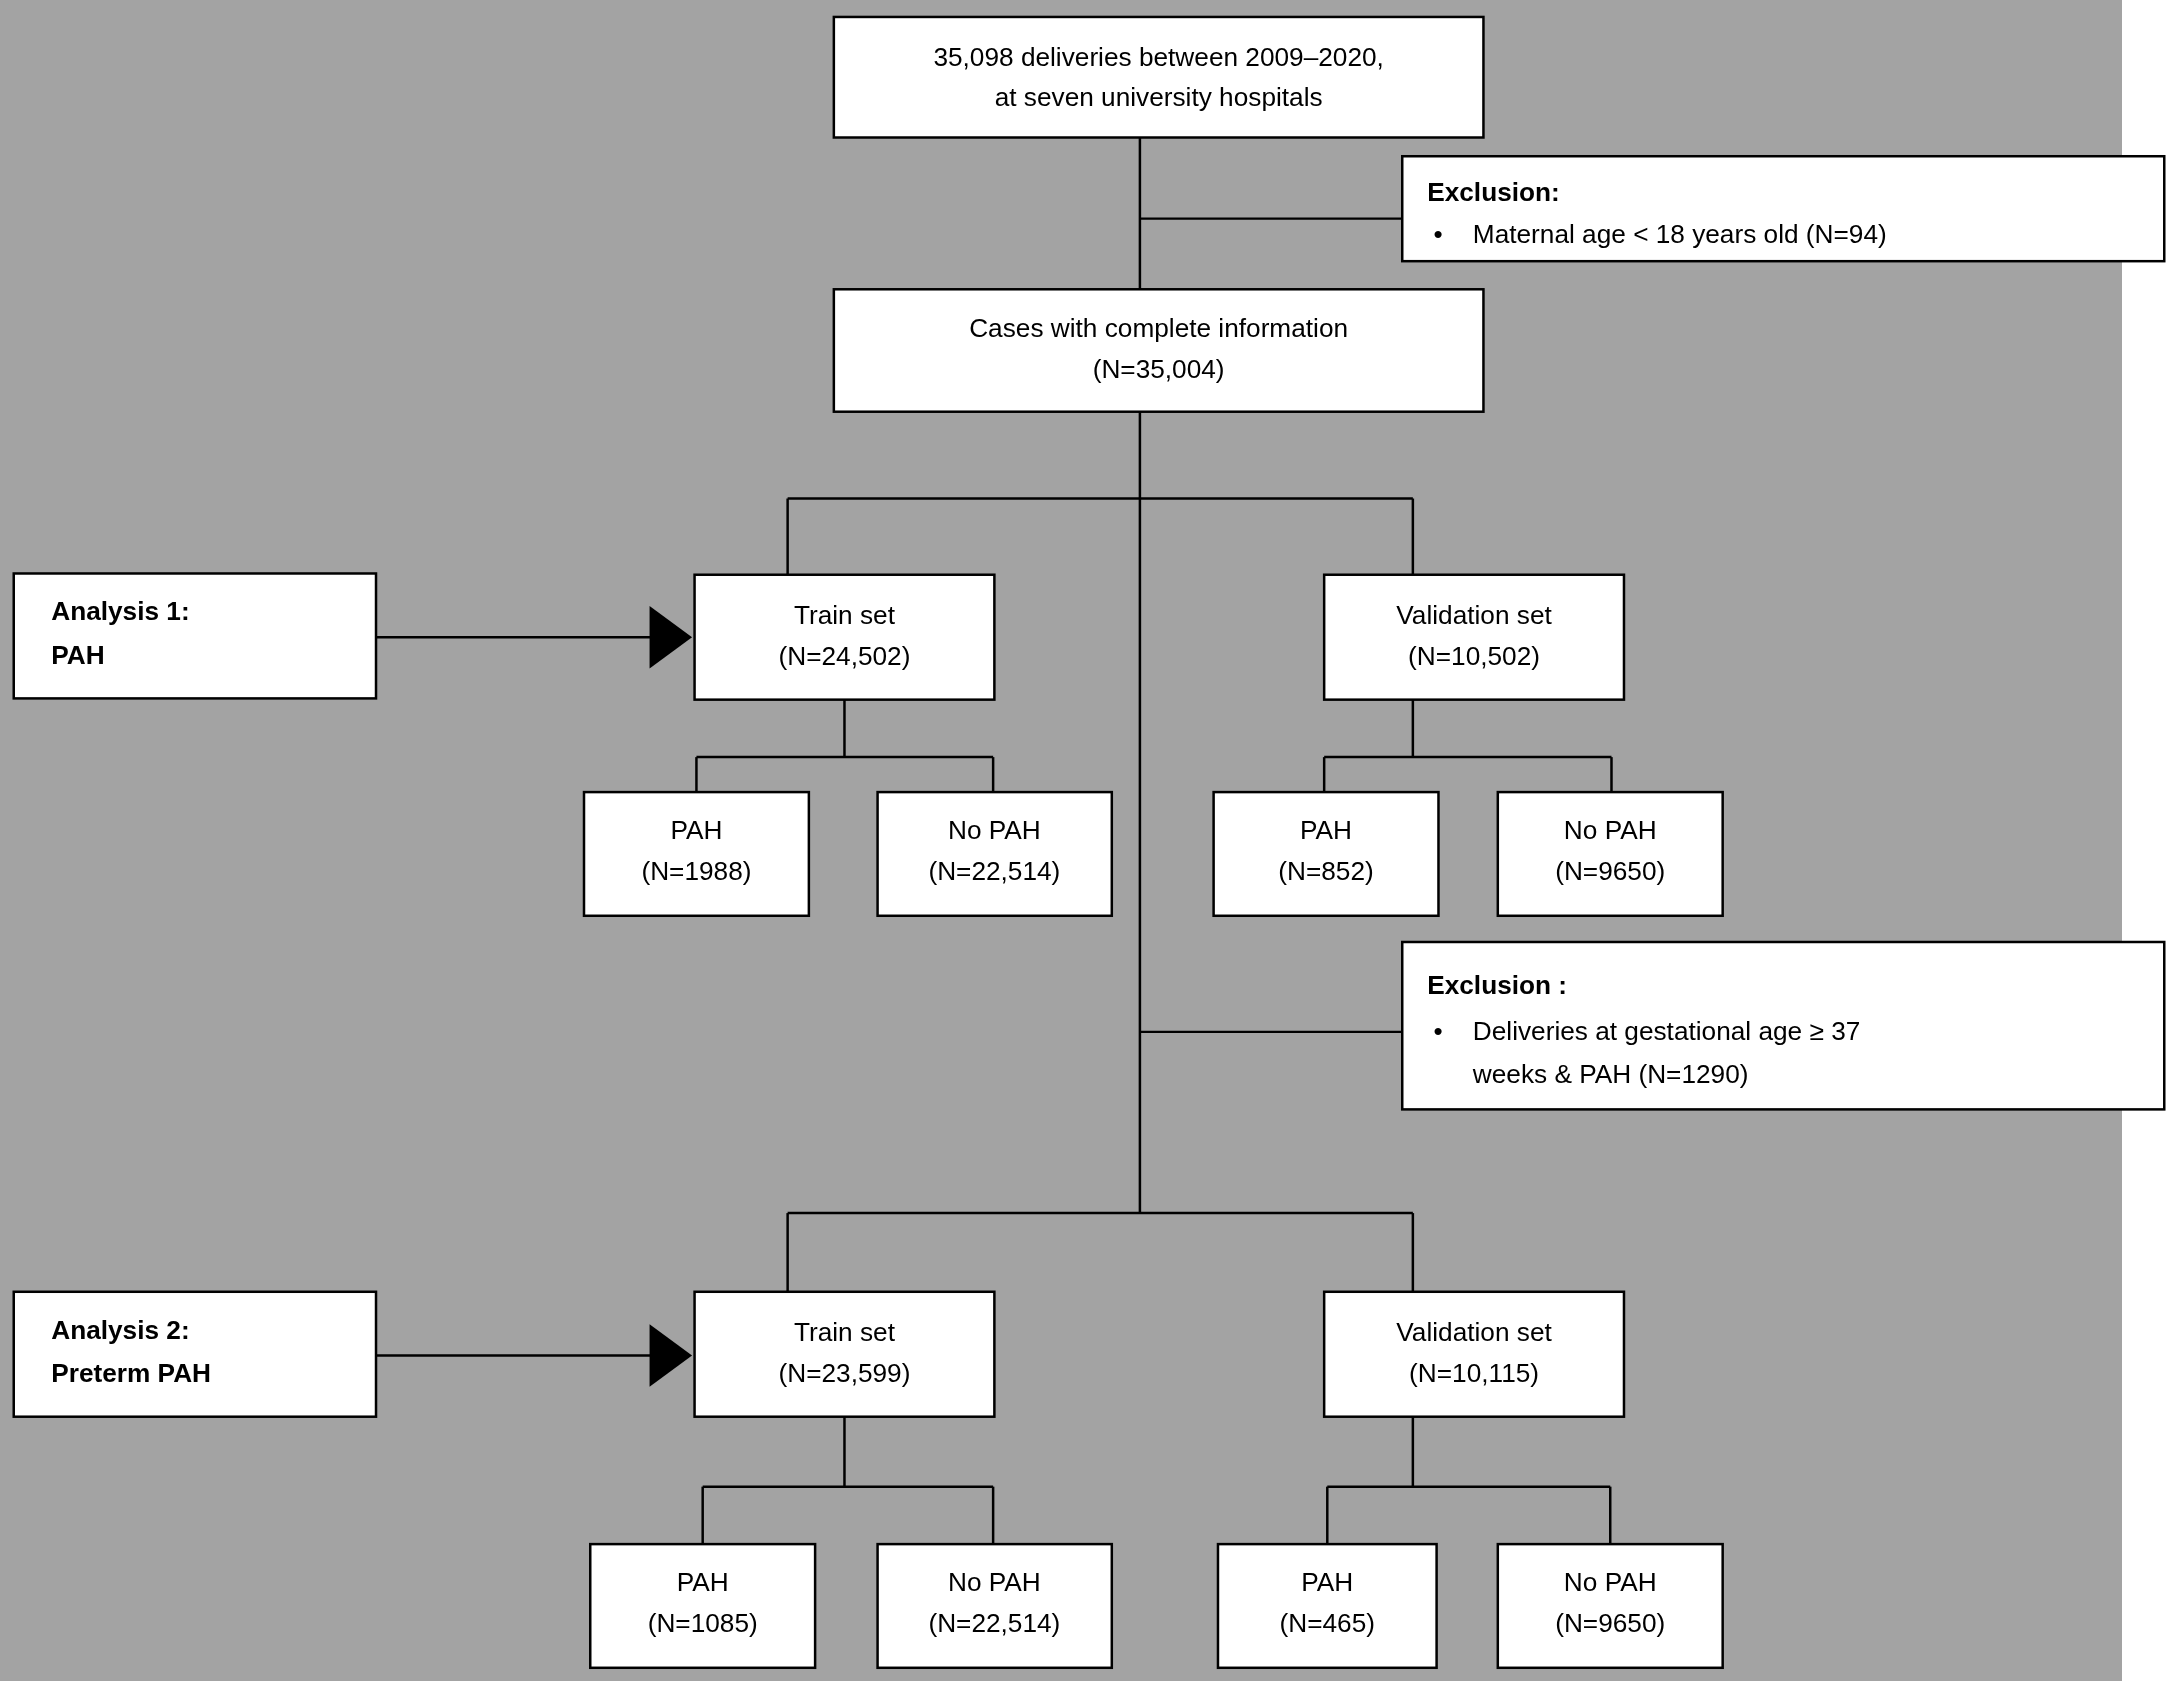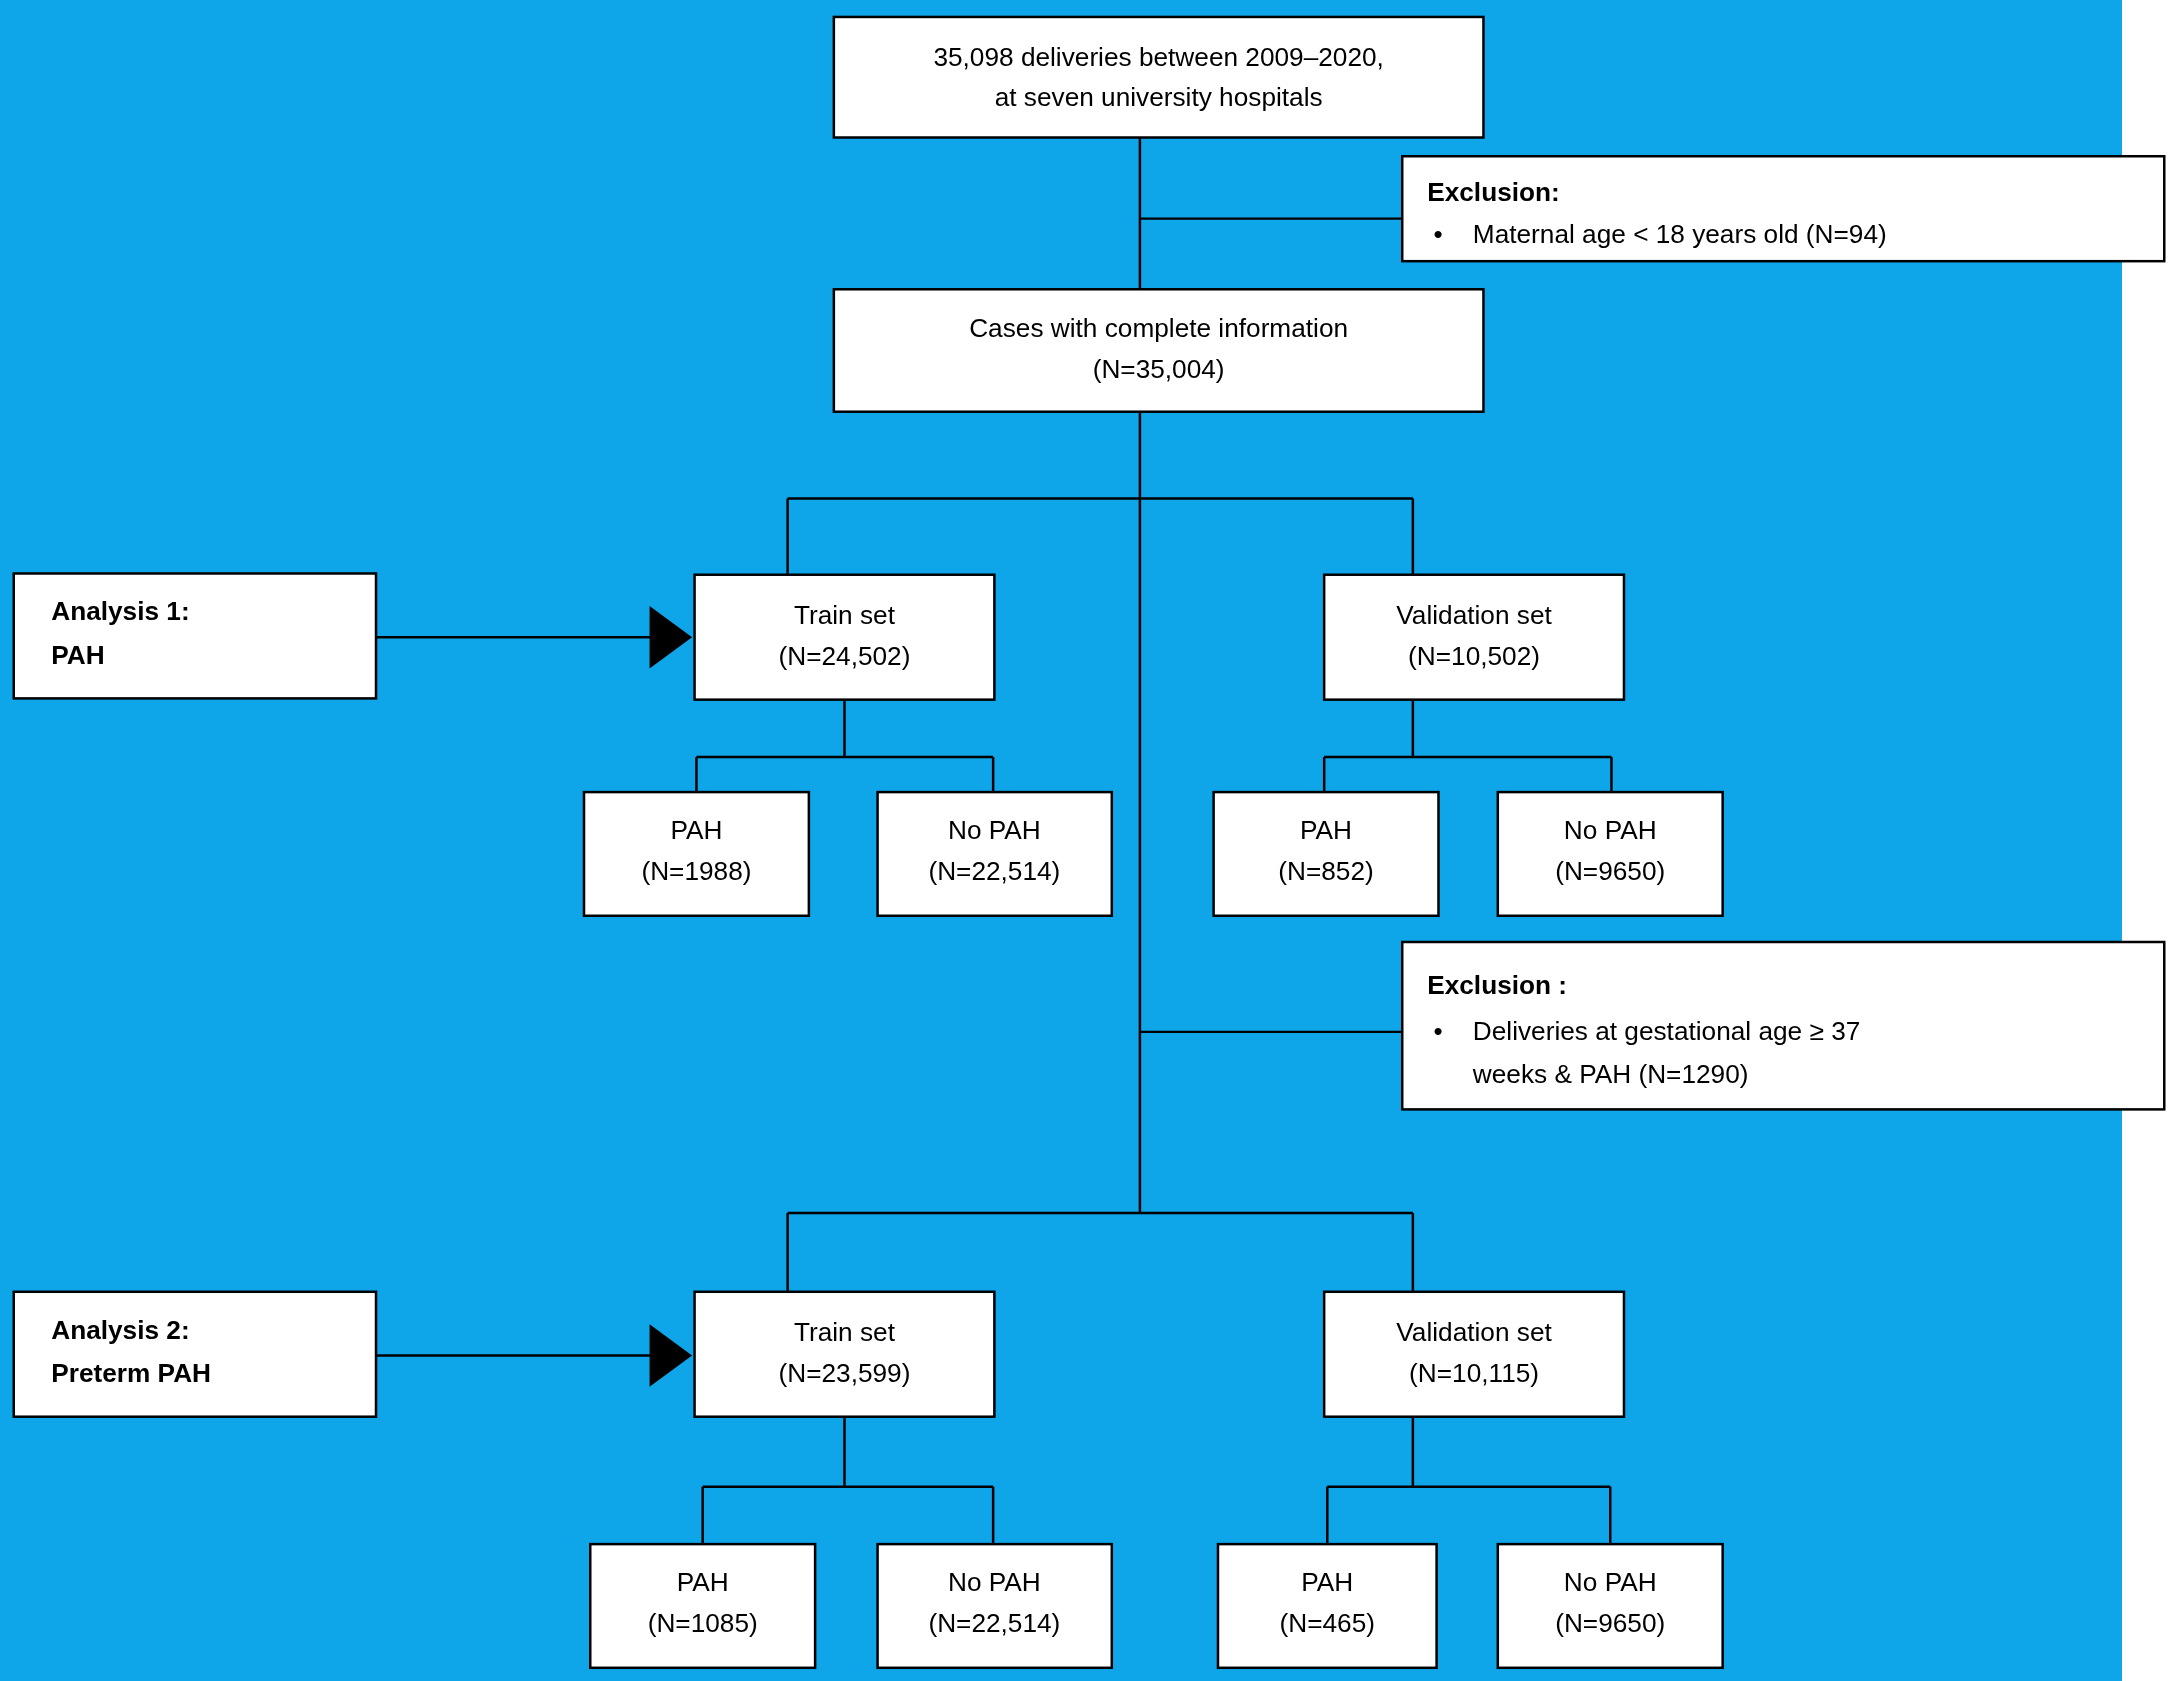--- a/index.html
+++ b/index.html
@@ -11,21 +11,21 @@
   body {
     font-family: "Liberation Sans", sans-serif;
     width: 2183px;
     height: 1681px;
     overflow: hidden;
   }
   #flow-root {
     position: relative;
     width: 2122px;
     height: 1681px;
-    background: #0ea5e9;
+    background: #a3a3a3;
   }
   svg.flow-canvas {
     position: absolute;
     top: 0;
     left: 0;
     width: 2183px;
     height: 1681px;
     display: block;
   }
   .node-box {

